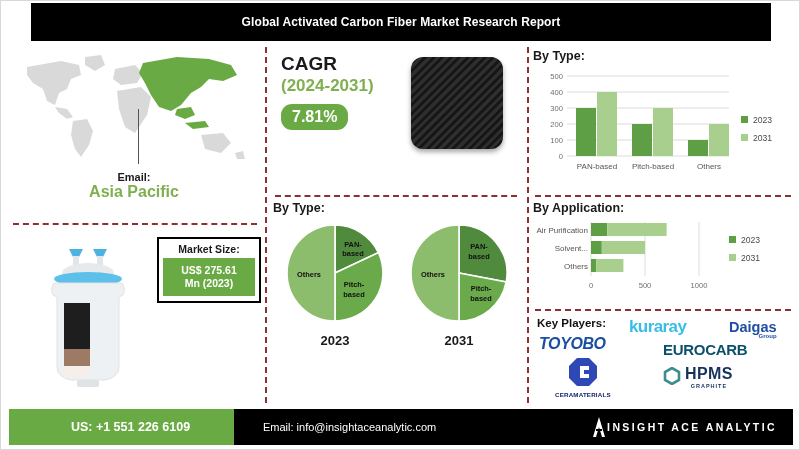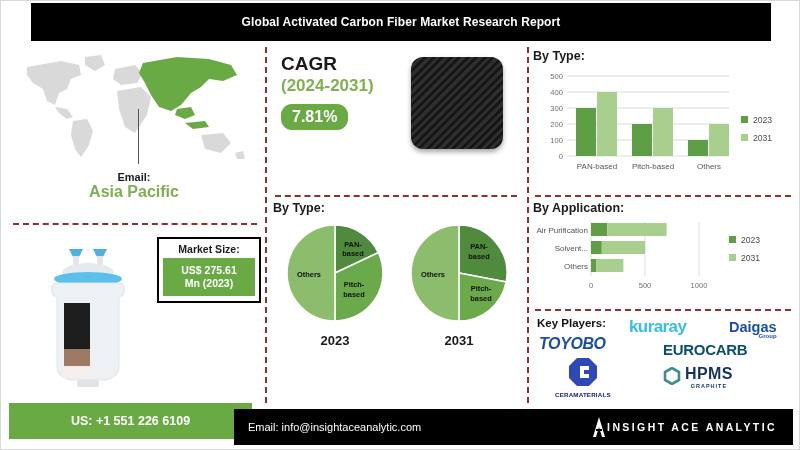--- a/index.html
+++ b/index.html
@@ -125,29 +125,29 @@
   .l-daigas  { left: 196px;top: 4px;  font-size: 14.5px; color:#1f4ea1; }
   .l-daigas small { display:block; font-size:6px; text-align:right; color:#1f4ea1; margin-top:-2px;}
   .l-euro    { left: 130px;top: 26px; font-size: 15px; color:#0b4f6c; letter-spacing:-.3px; }
   .l-hpms    { left: 152px;top: 50px; font-size: 16px; color:#16325c; letter-spacing:.4px; }
   .l-hpms small { display:block; font-size:5.5px; letter-spacing:1px; text-align:center; color:#16325c; }
   .l-cera    { left: 22px; top: 42px; text-align:center; }
   .l-cera .cname { font-size: 6.2px; color:#12246b; letter-spacing:.2px; margin-top:0px; }
 
   
   .footer-left {
-    position:absolute; left: 8px; bottom: 10px;
+    position:absolute; left: 8px; bottom: 4px;
     width: 243px; height: 36px; background:#6aaa44;
     display:flex; align-items:center; justify-content:center;
   }
   .footer-left span { color:#ffffff; font-weight:bold; font-size:12.5px; }
   .footer-right {
     position:absolute; left: 233px; bottom: 4px;
     width: 559px; height: 36px; background:#000000;
-    display:flex; align-items:center;
+    display:flex; align-items:center;padding-left:15px;
   }
   .footer-email { color:#ffffff; font-size:11px; margin-left: 14px; }
   .footer-brand {
     margin-left: auto; margin-right: 16px;
     color:#ffffff; font-size:10.5px; letter-spacing:2.4px; font-weight:bold;
     display:flex; align-items:center; 
   }
 </style>
 </head>
 <body>

